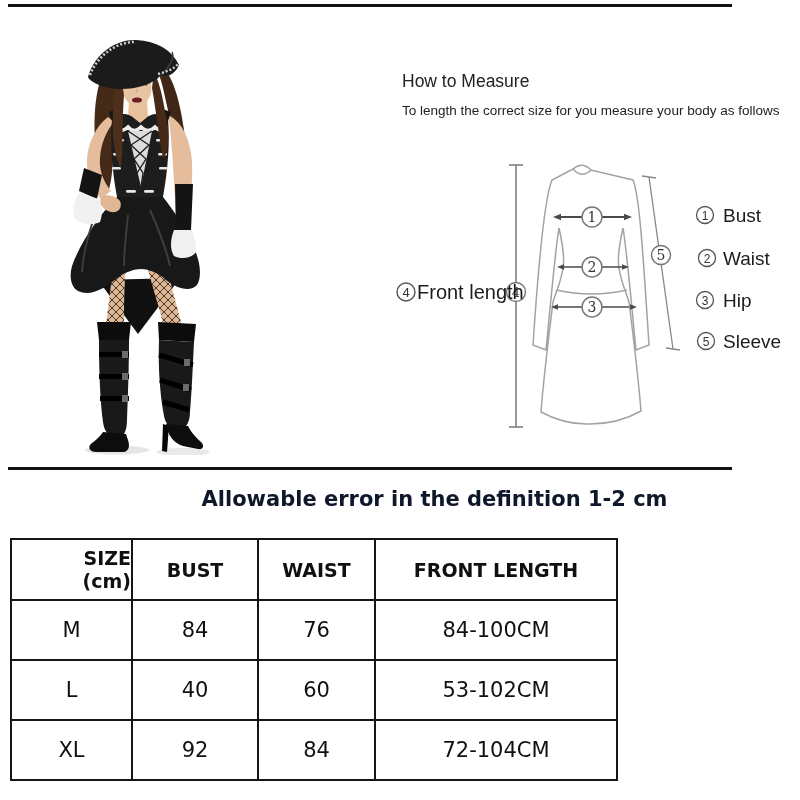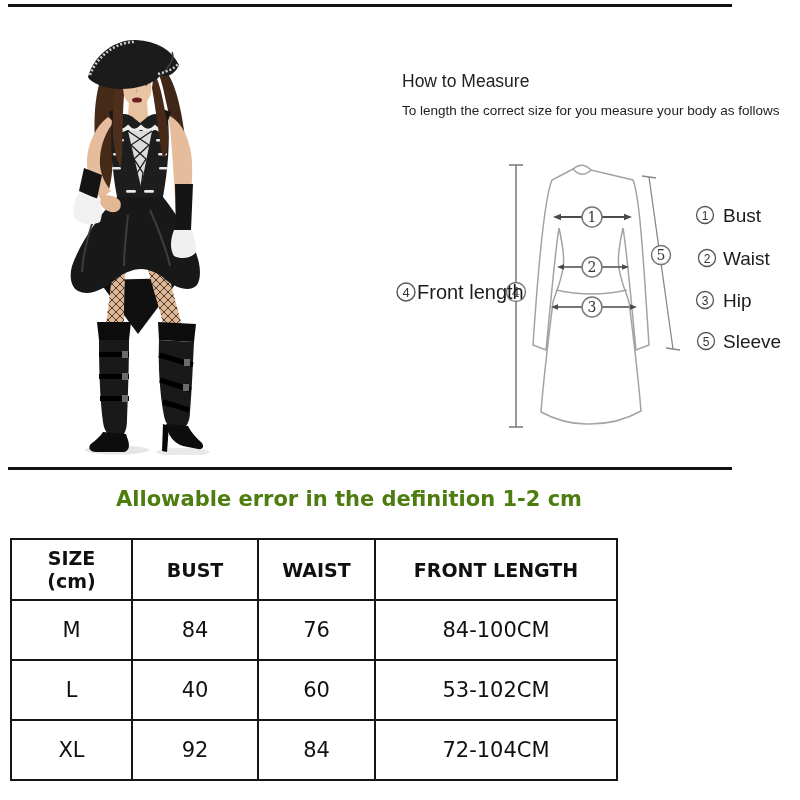--- a/index.html
+++ b/index.html
@@ -3,31 +3,31 @@
 <meta charset="utf-8">
 <style>
   html,body{margin:0;padding:0;background:#fff;}
   body{width:800px;height:800px;position:relative;font-family:"Liberation Sans",sans-serif;}
   .page{position:absolute;left:0;top:0;width:800px;height:800px;background:#ffffff;overflow:hidden;}
   .rule{position:absolute;background:#121212;}
   .rule.top{left:8px;top:4px;width:724px;height:3px;}
   .rule.mid{left:8px;top:467px;width:724px;height:3px;}
   .howto-title{position:absolute;left:402px;top:64px;font-size:17.5px;color:#222;white-space:nowrap;margin-top:7px;}
   .howto-sub{position:absolute;left:402px;top:103px;font-size:13.5px;color:#222;white-space:nowrap;}
-  .error-note{position:absolute;left:116px;top:487px;width:655px;
-      font-family:"DejaVu Sans",sans-serif;font-weight:bold;font-size:21px;color:#4d7c0f;}
+  .error-note{position:absolute;left:107px;top:487px;width:655px;text-align:center;
+      font-family:"DejaVu Sans",sans-serif;font-weight:bold;font-size:21px;color:#0f172a;}
   svg{position:absolute;}
   #photo{left:50px;top:25px;}
   #diagram{left:395px;top:140px;}
   table.size-table{position:absolute;left:10px;top:538px;border-collapse:collapse;table-layout:fixed;
       font-family:"DejaVu Sans",sans-serif;color:#101010;text-align:center;}
   .size-table th,.size-table td{border:2px solid #161616;padding:0;vertical-align:middle;}
   .size-table th{font-size:19px;font-weight:bold;height:59px;}
   .size-table td{font-size:21px;height:58px;}
-  .size-table th.multiline{white-space:pre-line;line-height:1.2;}
+  .size-table th.multiline{white-space:pre-line;line-height:1.2;text-align:right;}
   .dtext{font-family:"Liberation Sans",sans-serif;fill:#1c1c1c;}
   .circnum{font-family:"DejaVu Serif",serif;fill:#333;}
   .legnum{font-family:"Liberation Sans",sans-serif;fill:#333;}
 </style>
 </head>
 <body>
 
 <div class="page">
 
   <div class="rule top"></div>

